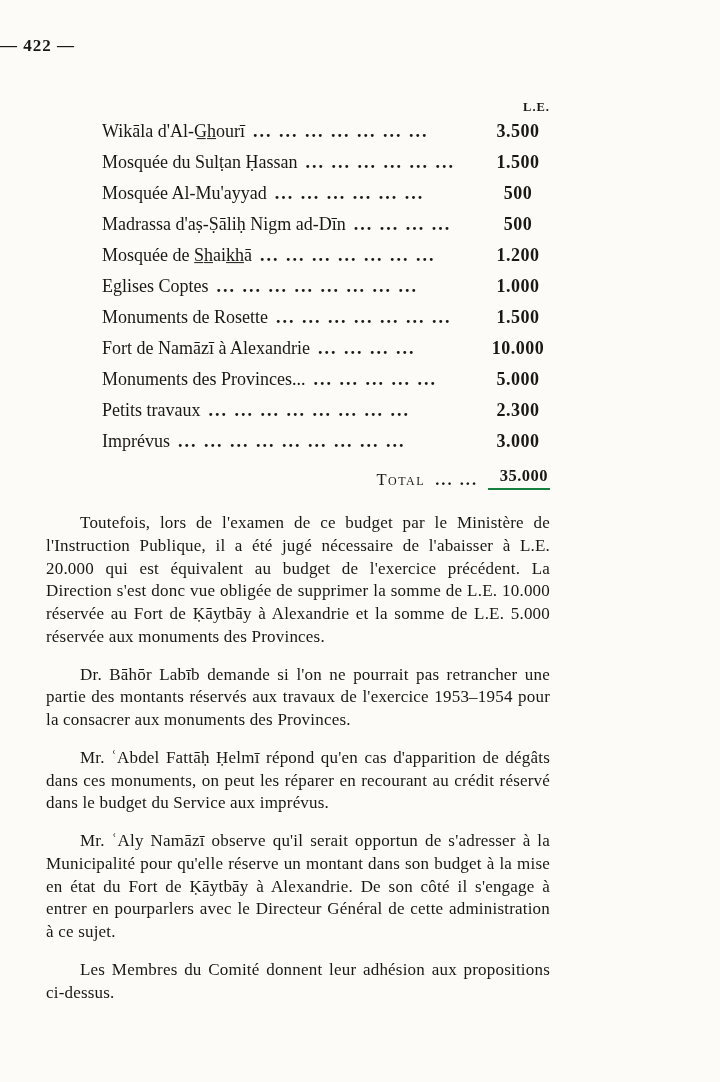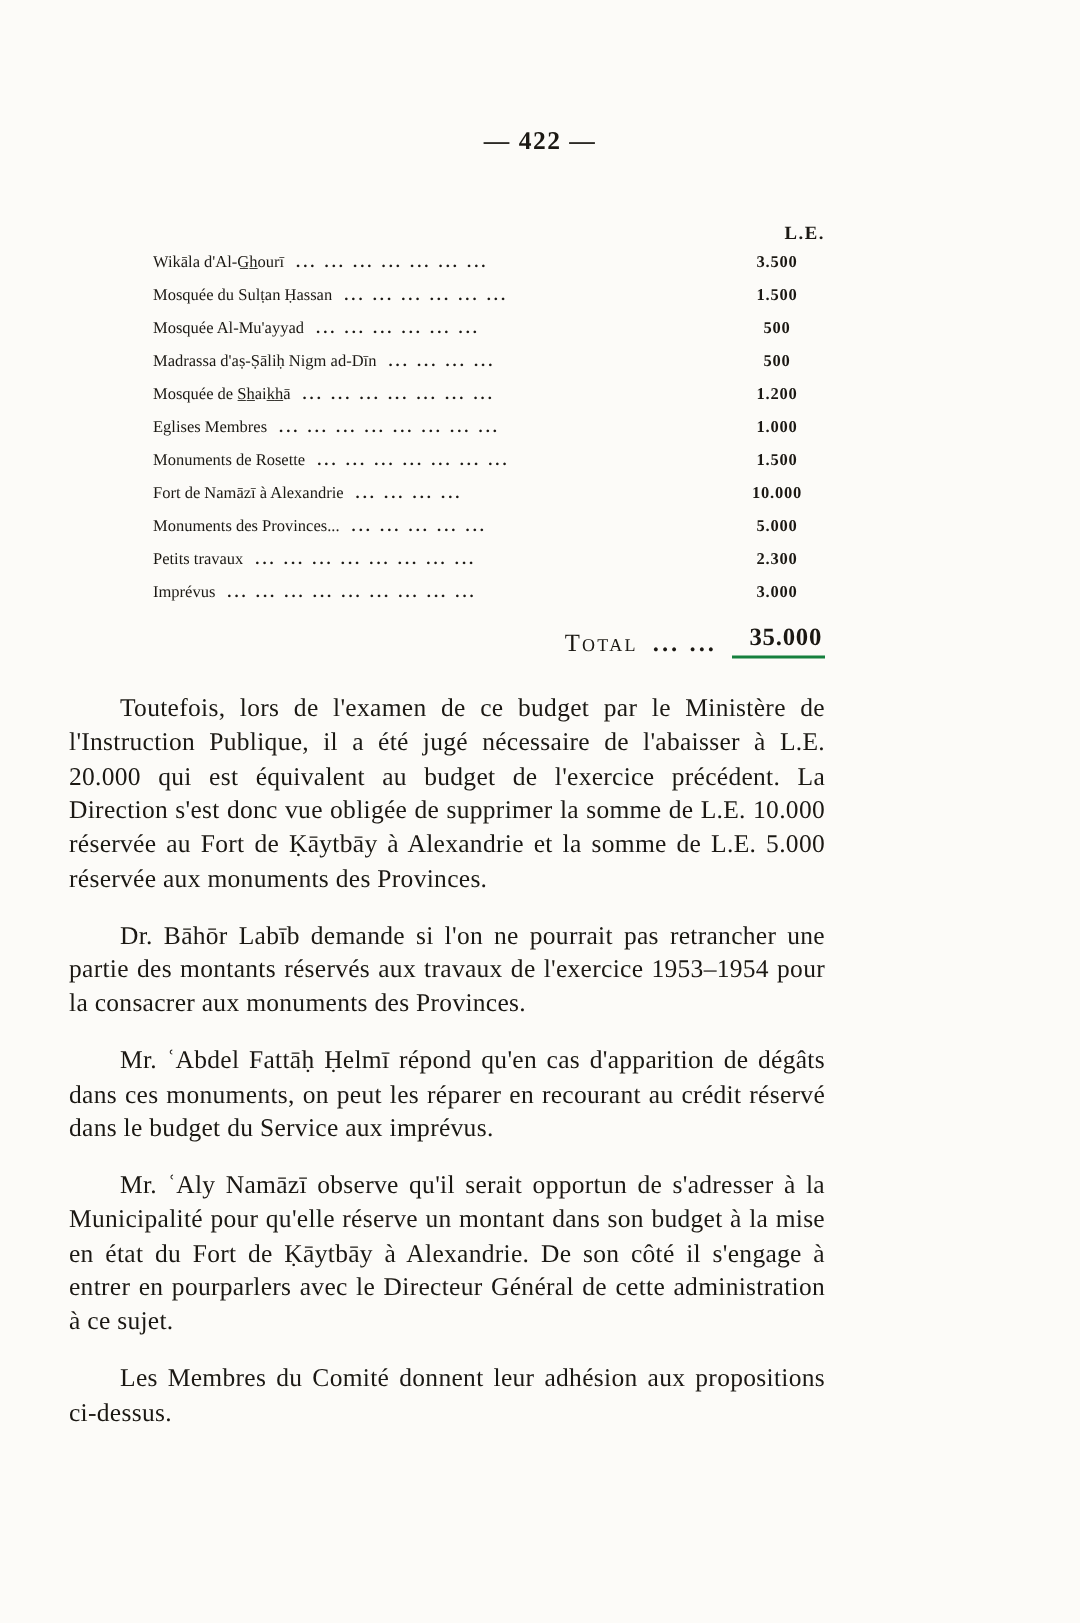--- a/index.html
+++ b/index.html
@@ -11,22 +11,21 @@
     color: #1b1813;
     font-family: "Liberation Serif", "DejaVu Serif", serif;
     overflow: hidden;
   }
   .page {
     position: relative;
     width: 720px;
     height: 1082px;
   }
   .page-number {
-    padding-top: 84px;
-    text-align: center;
+    padding-top: 36px;
     font-size: 17px;
     font-weight: 700;
     letter-spacing: 1px;
   }
   .content {
     margin: 0 46px;
     width: 504px;
   }
   .currency-header {
     margin-top: 44px;
@@ -34,21 +33,21 @@
     font-size: 12.5px;
     font-weight: 700;
     letter-spacing: 1px;
   }
   .budget-table {
     margin-top: 6px;
   }
   .budget-row {
     display: flex;
     align-items: baseline;
-    font-size: 11px;
+    font-size: 18px;
     margin-bottom: 10px;
     padding-left: 56px;
   }
   .budget-row .label {
     white-space: nowrap;
     flex: 0 0 auto;
   }
   .budget-row .leader {
     flex: 1 1 auto;
     overflow: hidden;
@@ -129,21 +128,21 @@
     <span class="label">Madrassa d'aṣ-Ṣāliḥ Nigm ad-Dīn</span>
     <span class="leader">...  ...  ...  ...</span>
     <span class="amount">500</span>
   </div>
         <div class="budget-row">
     <span class="label">Mosquée de S̲h̲aik̲h̲ā</span>
     <span class="leader">...  ...  ...  ...  ...  ...  ...</span>
     <span class="amount">1.200</span>
   </div>
         <div class="budget-row">
-    <span class="label">Eglises Membres</span>
+    <span class="label">Eglises Coptes</span>
     <span class="leader">...  ...  ...  ...  ...  ...  ...  ...</span>
     <span class="amount">1.000</span>
   </div>
         <div class="budget-row">
     <span class="label">Monuments de Rosette</span>
     <span class="leader">...  ...  ...  ...  ...  ...  ...</span>
     <span class="amount">1.500</span>
   </div>
         <div class="budget-row">
     <span class="label">Fort de Namāzī à Alexandrie</span>

